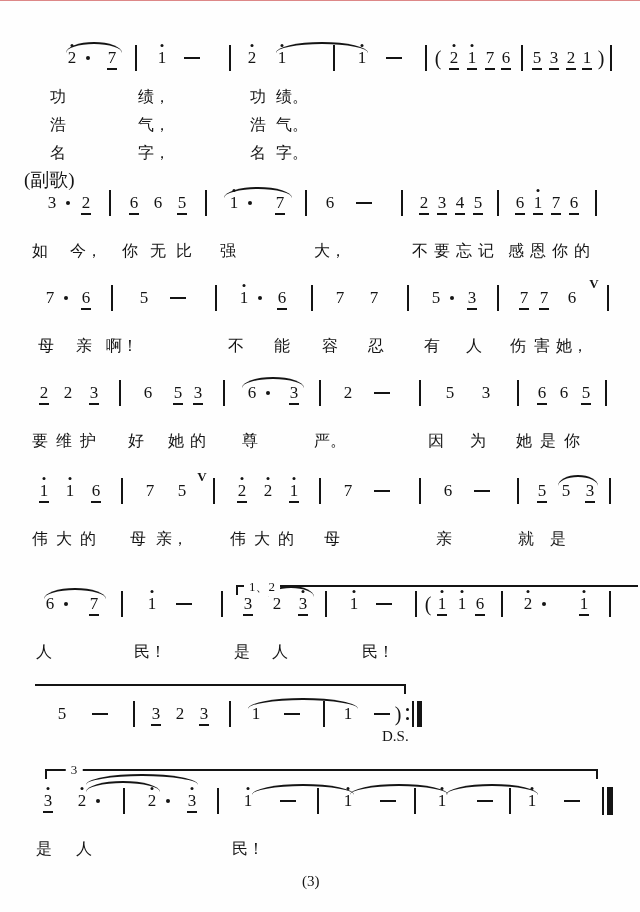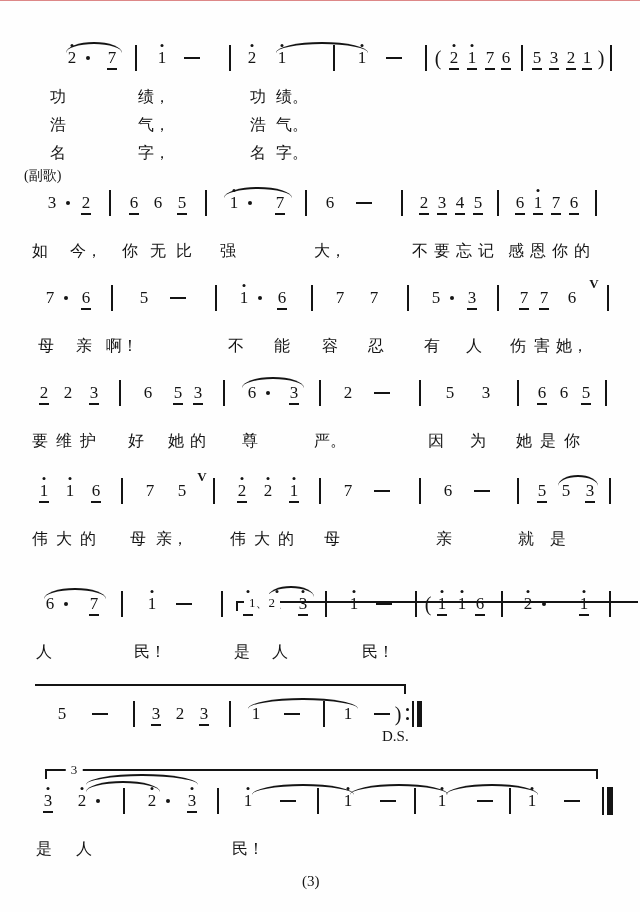--- a/index.html
+++ b/index.html
@@ -314,29 +314,29 @@
         <div class="fthick"></div>
       </div>
       <div class="slur" style="left: 86px; top: 773px; width: 112px;"></div>
       <div class="slur" style="left: 86px; top: 780px; width: 74px;"></div>
       <div class="slur" style="left: 252px; top: 783px; width: 102px;"></div>
       <div class="slur" style="left: 350px; top: 783px; width: 98px;"></div>
       <div class="slur" style="left: 446px; top: 783px; width: 92px;"></div>
       <div class="lyric" style="left: 44px; top: 838px;">是</div>
       <div class="lyric" style="left: 84px; top: 838px;">人</div>
       <div class="lyric" style="left: 248px; top: 838px;">民！</div>
-      <div class="volta" style="left: 236px; top: 600px; width: 402px;">
+      <div class="volta" style="left: 236px; top: 584px; width: 402px;">
         <div class="vtick tl"></div>
         <div class="vlabel" style="left: 26px;">1、2</div>
       </div>
       <div class="volta" style="left: 35px; top: 683px; width: 371px;">
         <div class="vtick tr"></div>
       </div>
       <div class="volta" style="left: 45px; top: 768px; width: 553px;">
         <div class="vtick tl"></div>
         <div class="vtick tr"></div>
         <div class="vlabel" style="left: 29px;">3</div>
       </div>
-      <div class="stext" style="left: 24px; top: 166px; font-size: 14px;">(副歌)</div>
+      <div class="stext" style="left: 24px; top: 166px; font-size: 19px;">(副歌)</div>
       <div class="stext" style="left: 382px; top: 727px; font-size: 15px;">D.S.</div>
     </div>
   <div class="pagenum">(3)</div>
 </div>
 
 </body></html>

